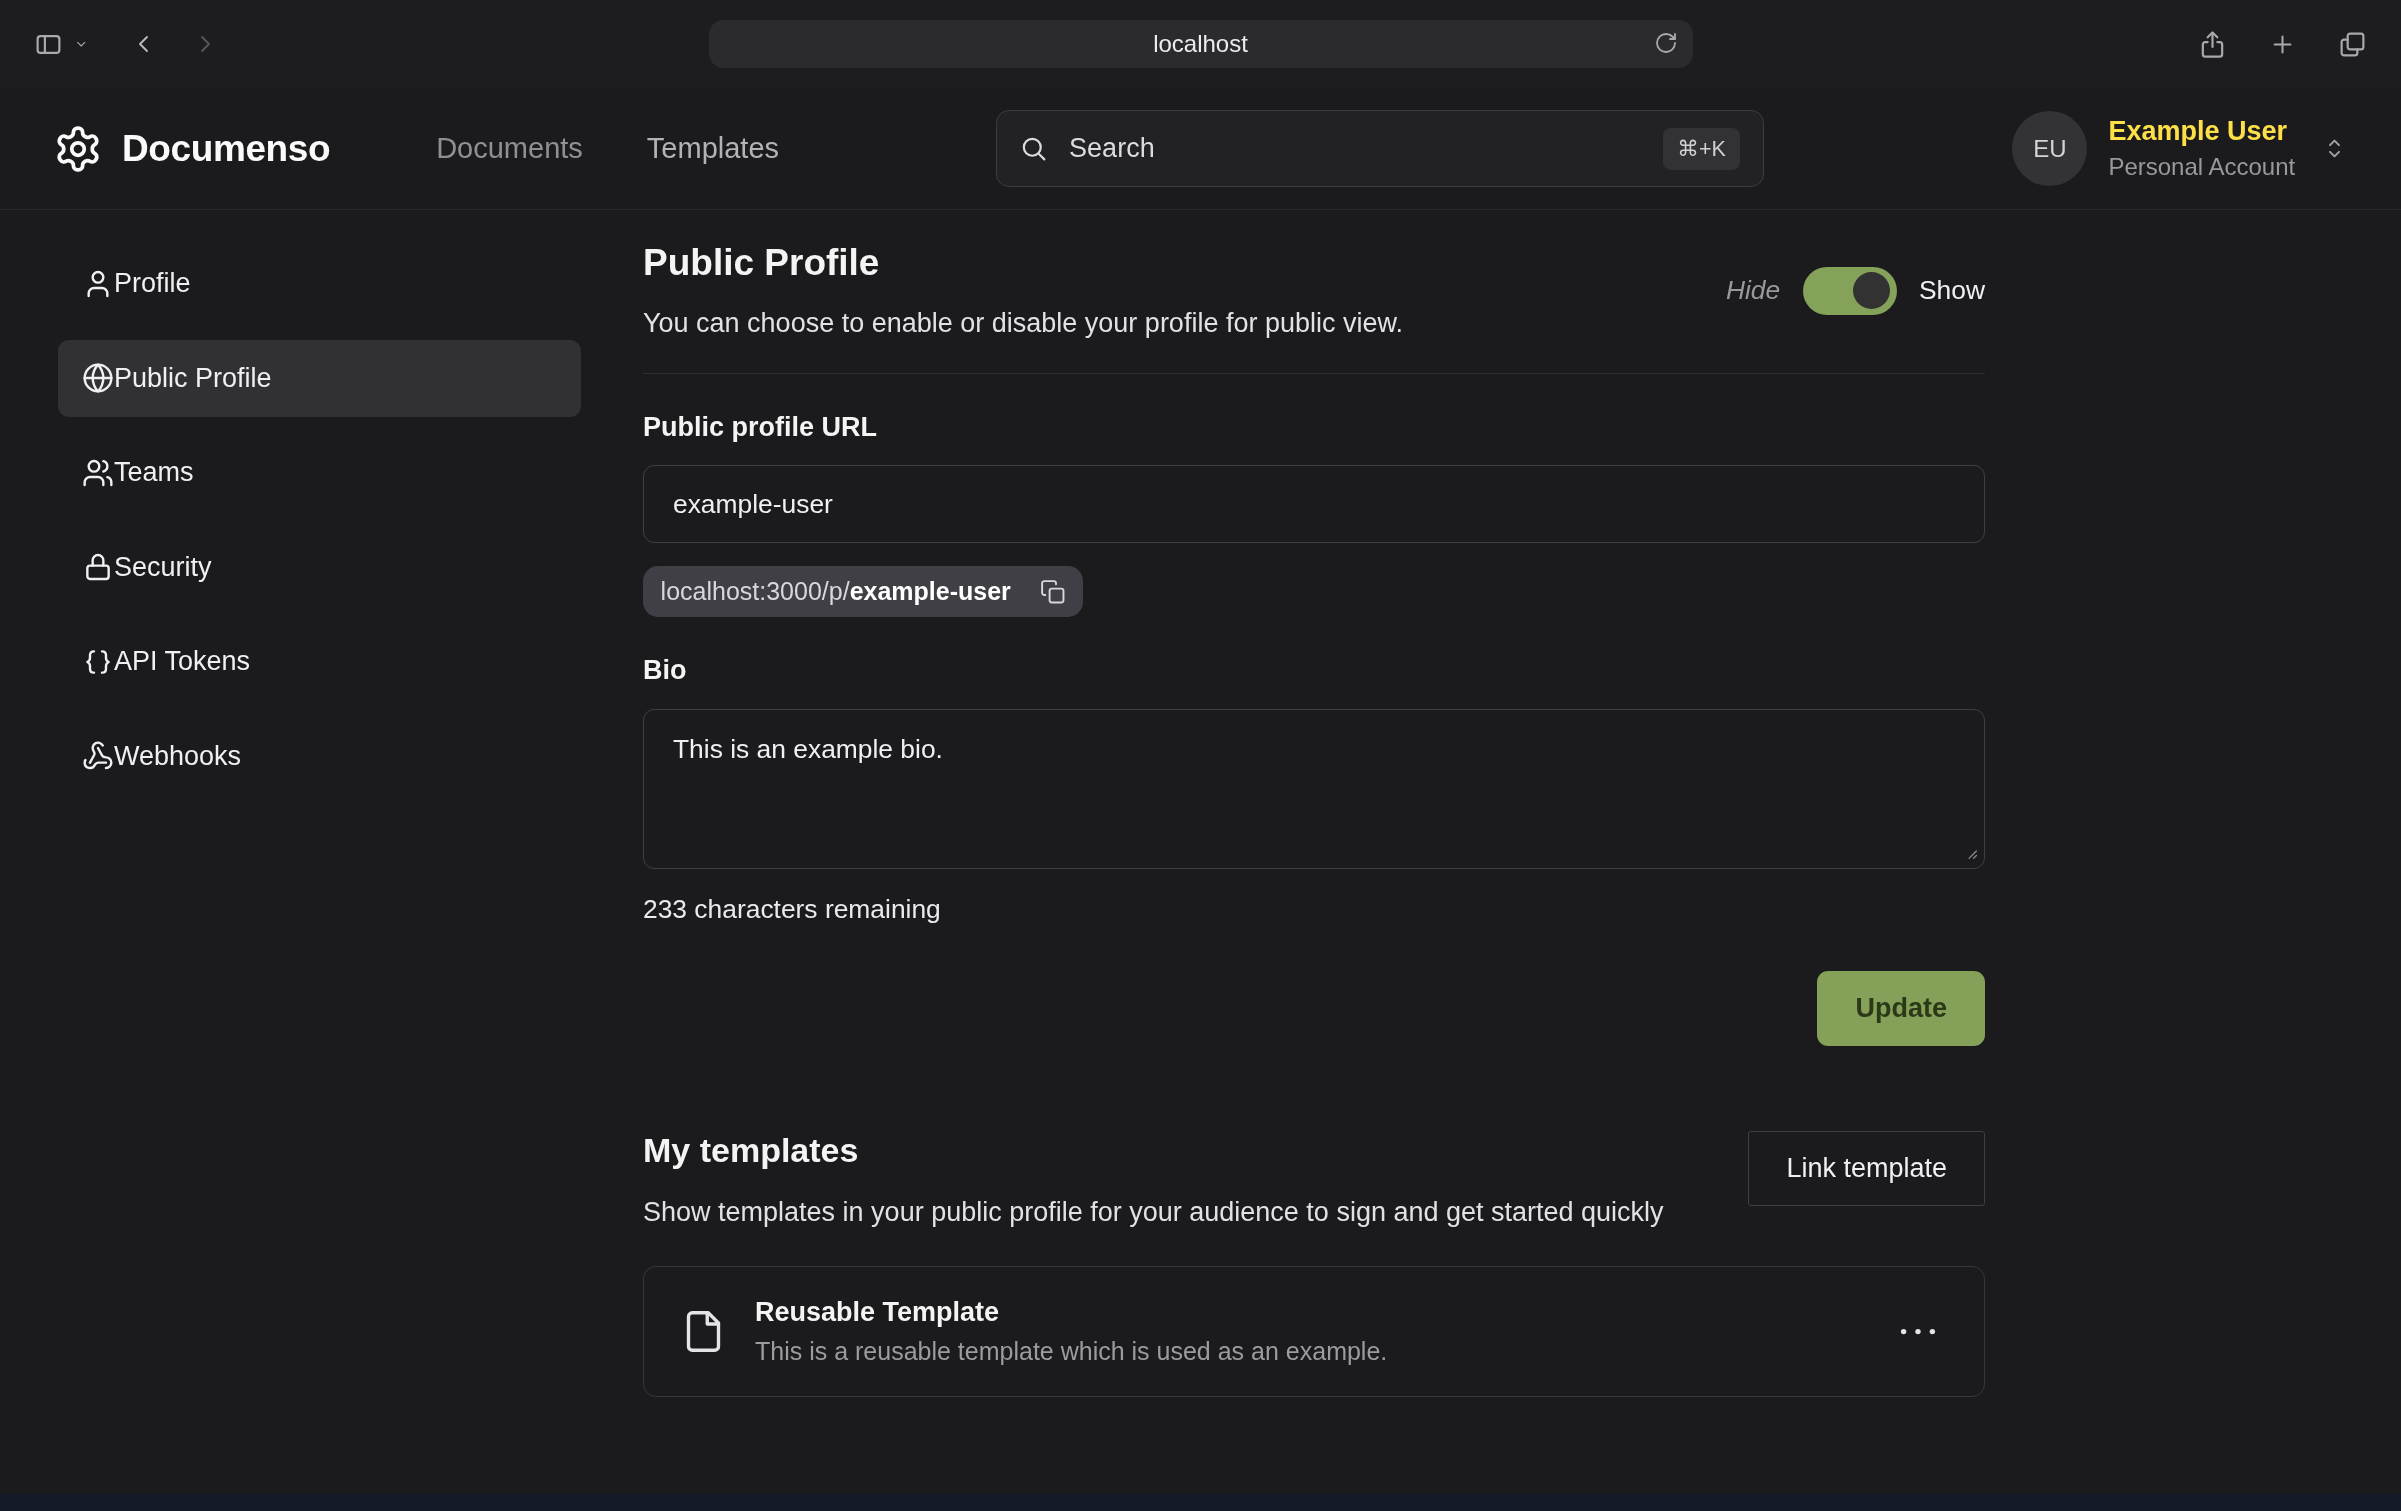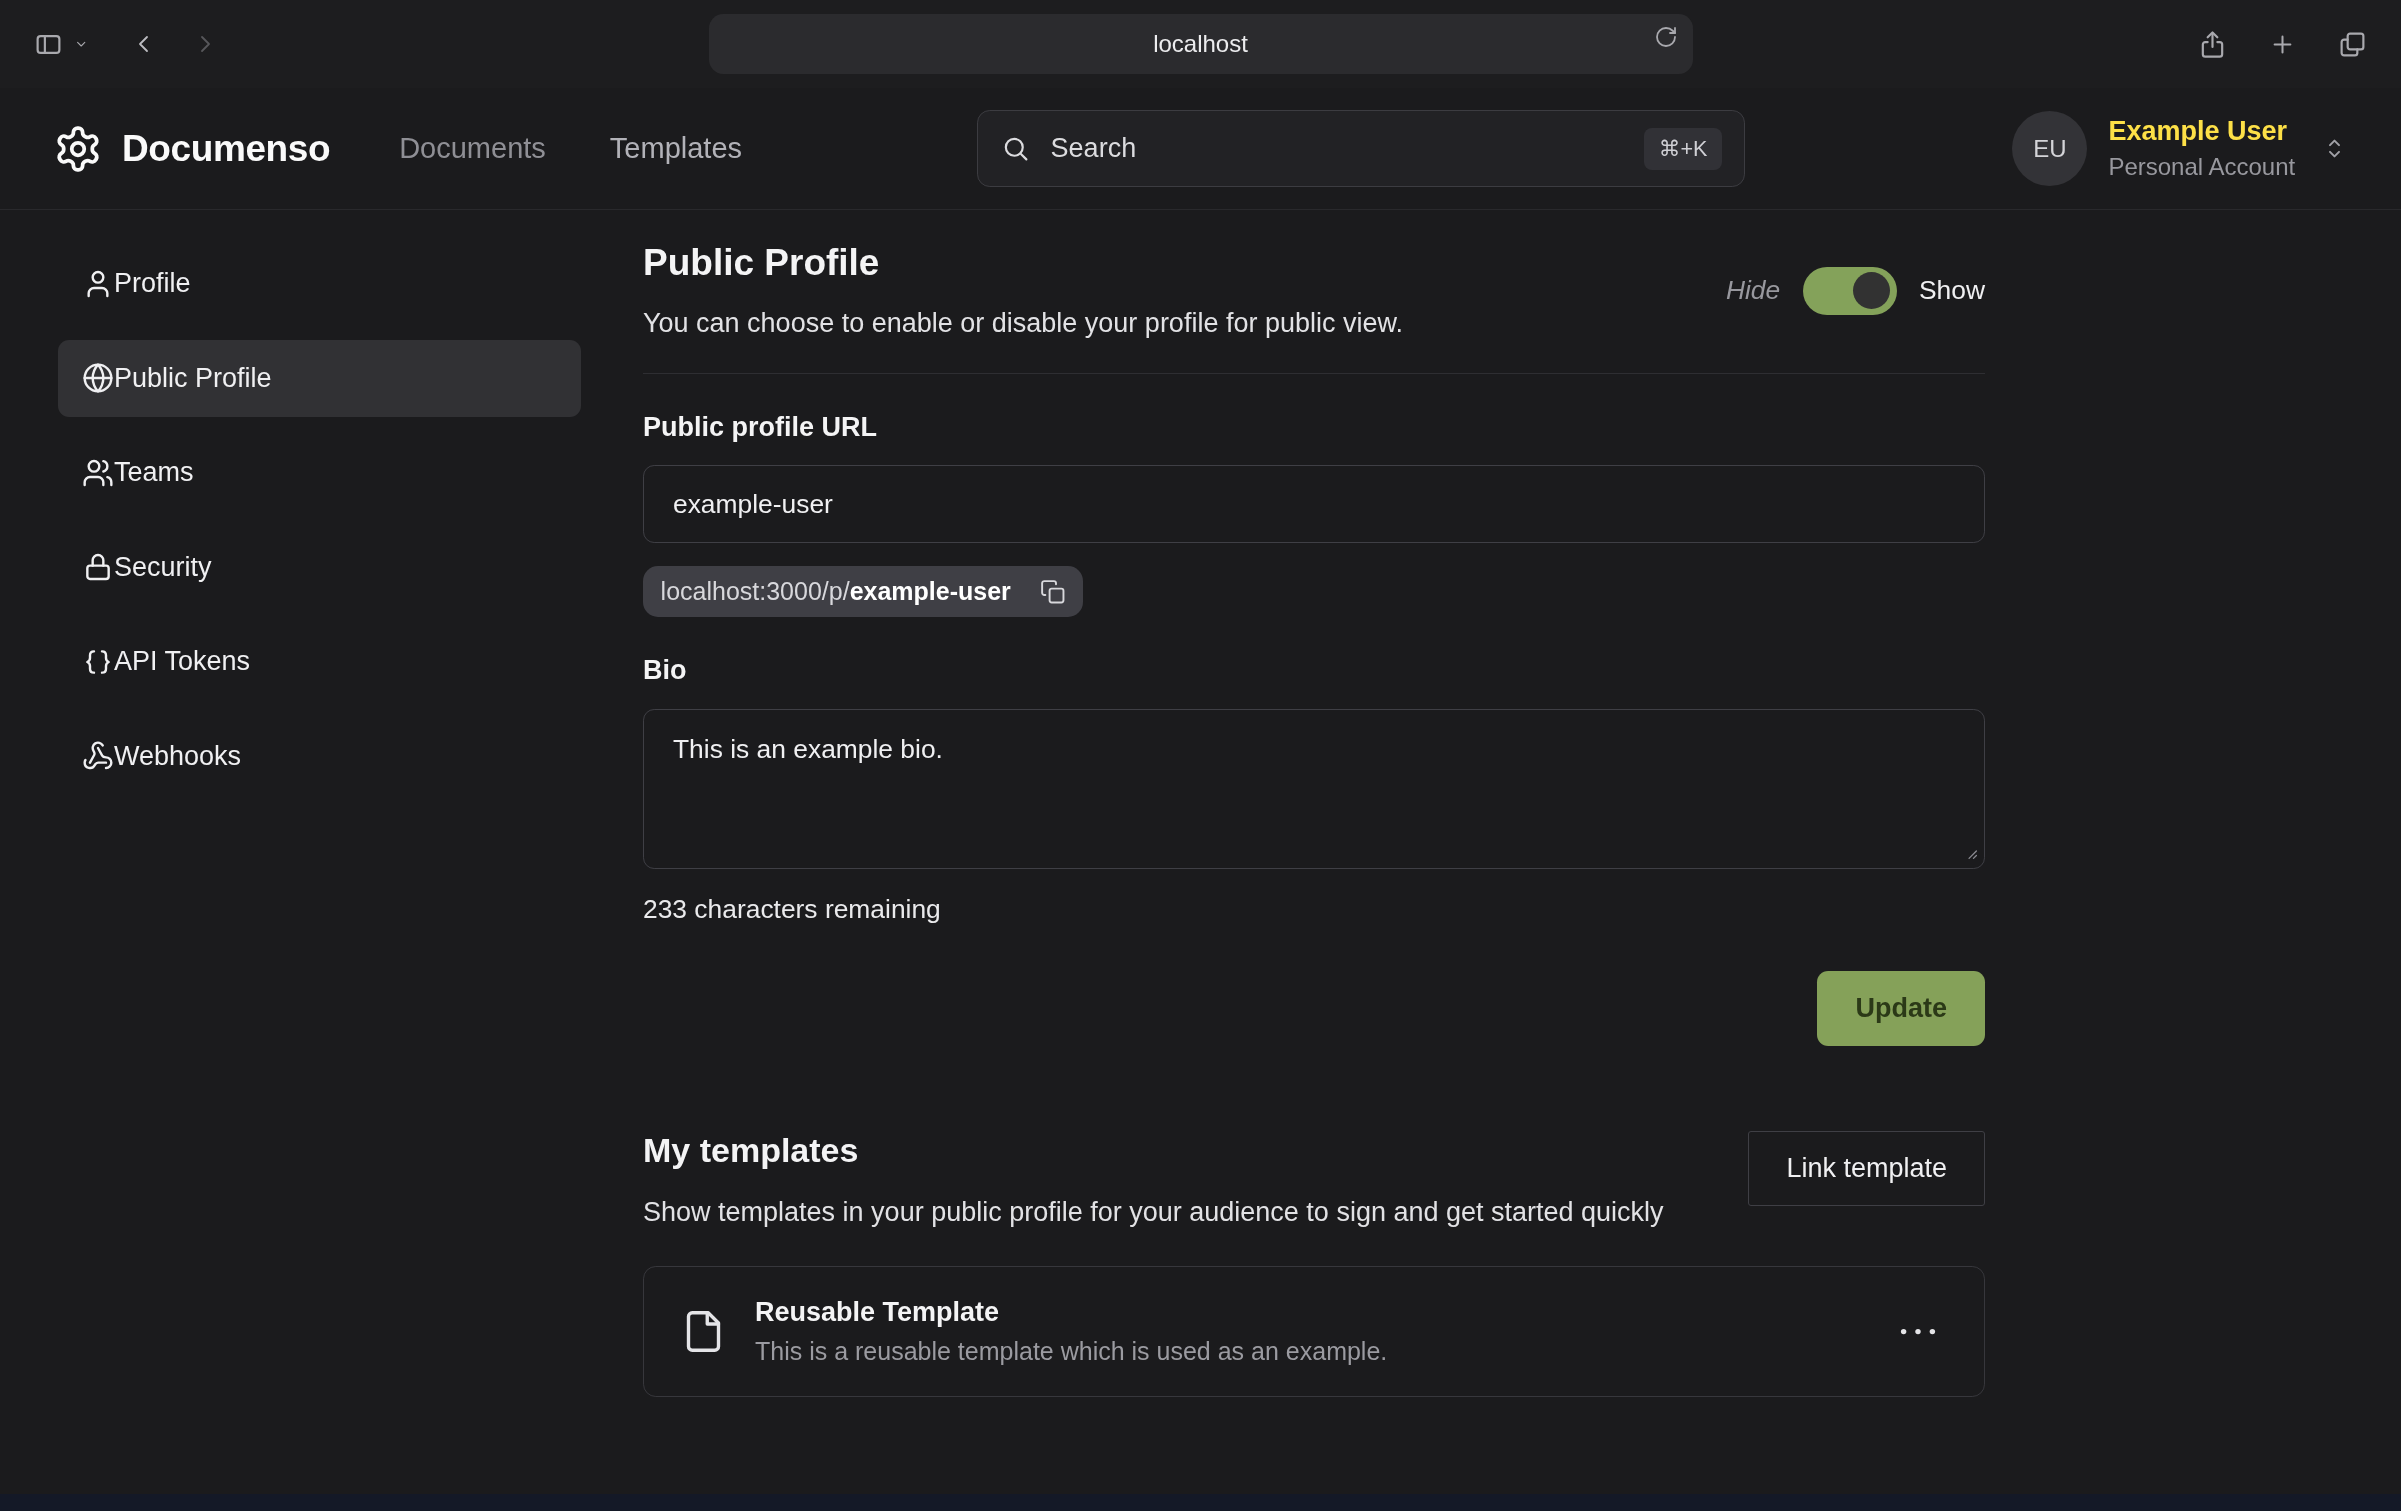--- a/index.html
+++ b/index.html
@@ -15,30 +15,30 @@
   svg.ic { fill: none; stroke: currentColor; stroke-width: 1.8; stroke-linecap: round; stroke-linejoin: round; }
 
   
   .chrome { height: 88px; background: #1d1d1f; display: flex; align-items: center; padding: 0 34px; }
   .chrome-left { flex: 1 1 0; display: flex; align-items: center; gap: 11.2px; color: #a9a9ae; }
   .chrome-right { flex: 1 1 0; display: flex; align-items: center; justify-content: flex-end; gap: 42px; color: #a9a9ae; }
   .chrome-btn { background: none; border: 0; padding: 0; color: #a9a9ae; display: flex; align-items: center; cursor: pointer; }
   .chrome-btn.dim { color: #57575b; }
   .chrome-btn.bright { color: #bcbcc1; }
   .nav-arrows { display: flex; align-items: center; gap: 37px; margin-left: 32px; }
-  .url-bar { position: relative; width: 984px; height: 60px; background: #2b2b2e; border-radius: 14.4px;
+  .url-bar { position: relative; width: 984px; height: 48px; background: #2b2b2e; border-radius: 14.4px;
              display: flex; align-items: center; justify-content: center; font-size: 24px; color: #ececee; cursor: text; }
   .url-reload { position: absolute; right: 14.4px; top: 11.2px; color: #a9a9ae; }
 
   
   .app { height: 1406px; display: flex; flex-direction: column; background: #1b1b1d; }
   .app-header { height: 122px; flex-shrink: 0; display: flex; align-items: center; padding: 0 53px; border-bottom: 0.8px solid #29292c; }
   .brand { display: flex; align-items: center; gap: 19px; color: #fafafa; }
   .brand-name { font-size: 37px; font-weight: 700; letter-spacing: -0.4px; }
-  .main-nav { display: flex; gap: 64px; margin-left: 69px; font-size: 29px; }
+  .main-nav { display: flex; gap: 64px; margin-left: 106px; font-size: 29px; }
   .nav-link { text-decoration: none; cursor: pointer; }
   .nav-link.muted { color: #8f8f95; }
   .nav-link.light { color: #b2b2b8; }
   .search-bar { margin-left: auto; margin-right: auto; width: 768px; height: 77px; border: 1.6px solid #3c3c41; background: #222225;
                 border-radius: 12.8px; display: flex; align-items: center; padding: 0 22.4px; gap: 19px; color: #dcdcdf; }
   .search-input { flex: 1; background: transparent; border: 0; outline: 0; color: #ececee; font-size: 27px; min-width: 0; }
   .search-input::placeholder { color: #dcdcdf; }
   .kbd { background: #313136; border-radius: 8px; padding: 8px 14.4px; font-size: 21.6px; color: #cfcfd4; }
   .user-menu { display: flex; align-items: center; gap: 21px; margin-left: 32px; cursor: pointer; }
   .avatar { width: 75px; height: 75px; border-radius: 50%; background: #333337; display: flex; align-items: center;

